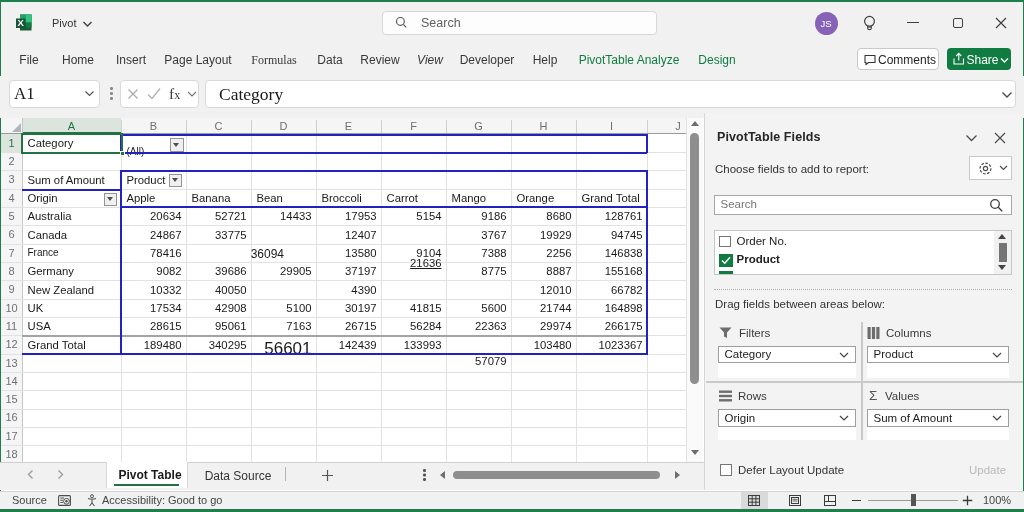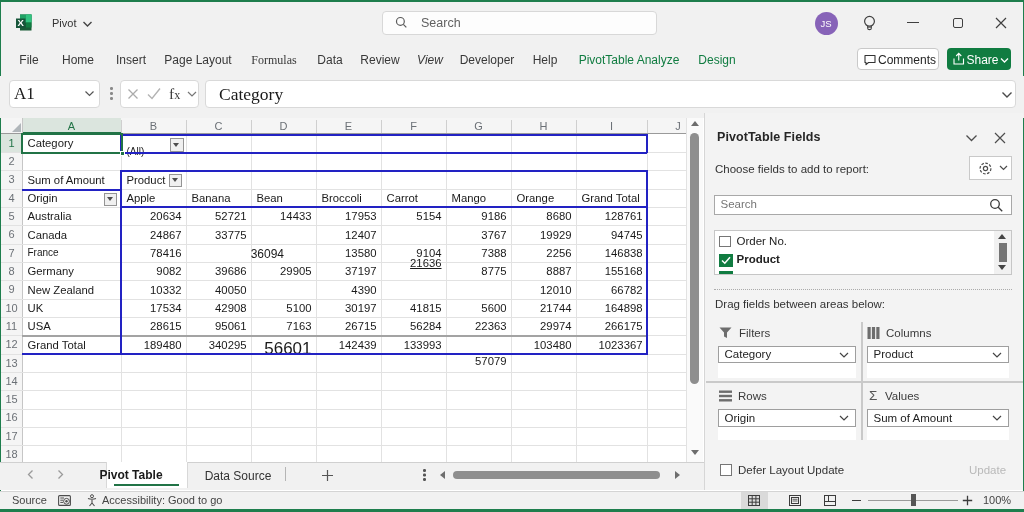--- a/index.html
+++ b/index.html
@@ -268,21 +268,21 @@
 <div class="ab" style="left:689.5px;top:133px;width:9px;height:251px;background:#8e8e8e;border-radius:4.5px;"></div>
 <div class="ab" style="left:690.5px;top:450px;width:0;height:0;border-left:4px solid transparent;border-right:4px solid transparent;border-top:5px solid #6d6d6d;"></div>
 <div class="ab" style="left:0;top:462px;width:704px;height:28px;background:#f1f1f1;border-top:1px solid #d0d0d0;"></div>
 <svg class="ab" style="left:26px;top:469px;" width="9" height="11" viewBox="0 0 9 11">
     <path d="M6.5 1.5 L2.5 5.5 L6.5 9.5" stroke="#9a9a9a" stroke-width="1.3" fill="none"></path>
   </svg>
 <svg class="ab" style="left:56px;top:469px;" width="9" height="11" viewBox="0 0 9 11">
     <path d="M2.5 1.5 L6.5 5.5 L2.5 9.5" stroke="#9a9a9a" stroke-width="1.3" fill="none"></path>
   </svg>
 <div class="ab" style="left:106px;top:462px;width:82px;height:26px;background:#fff;border-left:1px solid #d8d8d8;border-right:1px solid #d8d8d8;"></div>
-<div class="ab" style="left:131px;top:468px;transform:translateX(-50%);font-size:12px;font-weight:bold;color:#1a1a1a;white-space:nowrap;">Pivot Table</div>
+<div class="ab" style="left:150px;top:468px;transform:translateX(-50%);font-size:12px;font-weight:bold;color:#1a1a1a;white-space:nowrap;">Pivot Table</div>
 <div class="ab" style="left:114px;top:483.5px;width:65px;height:2.5px;background:#217346;"></div>
 <div class="ab" style="left:238px;top:468.5px;transform:translateX(-50%);font-size:12px;color:#333;white-space:nowrap;">Data Source</div>
 <div class="ab" style="left:285px;top:467px;width:1px;height:14px;background:#b5b5b5;"></div>
 <svg class="ab" style="left:321px;top:469px;" width="13" height="13" viewBox="0 0 13 13">
     <path d="M6.5 1 V12 M1 6.5 H12" stroke="#555" stroke-width="1.2"></path>
   </svg>
 <div class="ab" style="left:423px;top:469px;width:2.5px;height:2.5px;background:#555;border-radius:50%;box-shadow:0 4.5px 0 #555, 0 9px 0 #555;"></div>
 <div class="ab" style="left:440px;top:471px;width:0;height:0;border-top:4px solid transparent;border-bottom:4px solid transparent;border-right:5px solid #6d6d6d;"></div>
 <div class="ab" style="left:453px;top:470.5px;width:207px;height:8px;background:#8e8e8e;border-radius:4px;"></div>
 <div class="ab" style="left:675px;top:471px;width:0;height:0;border-top:4px solid transparent;border-bottom:4px solid transparent;border-left:5px solid #6d6d6d;"></div>

